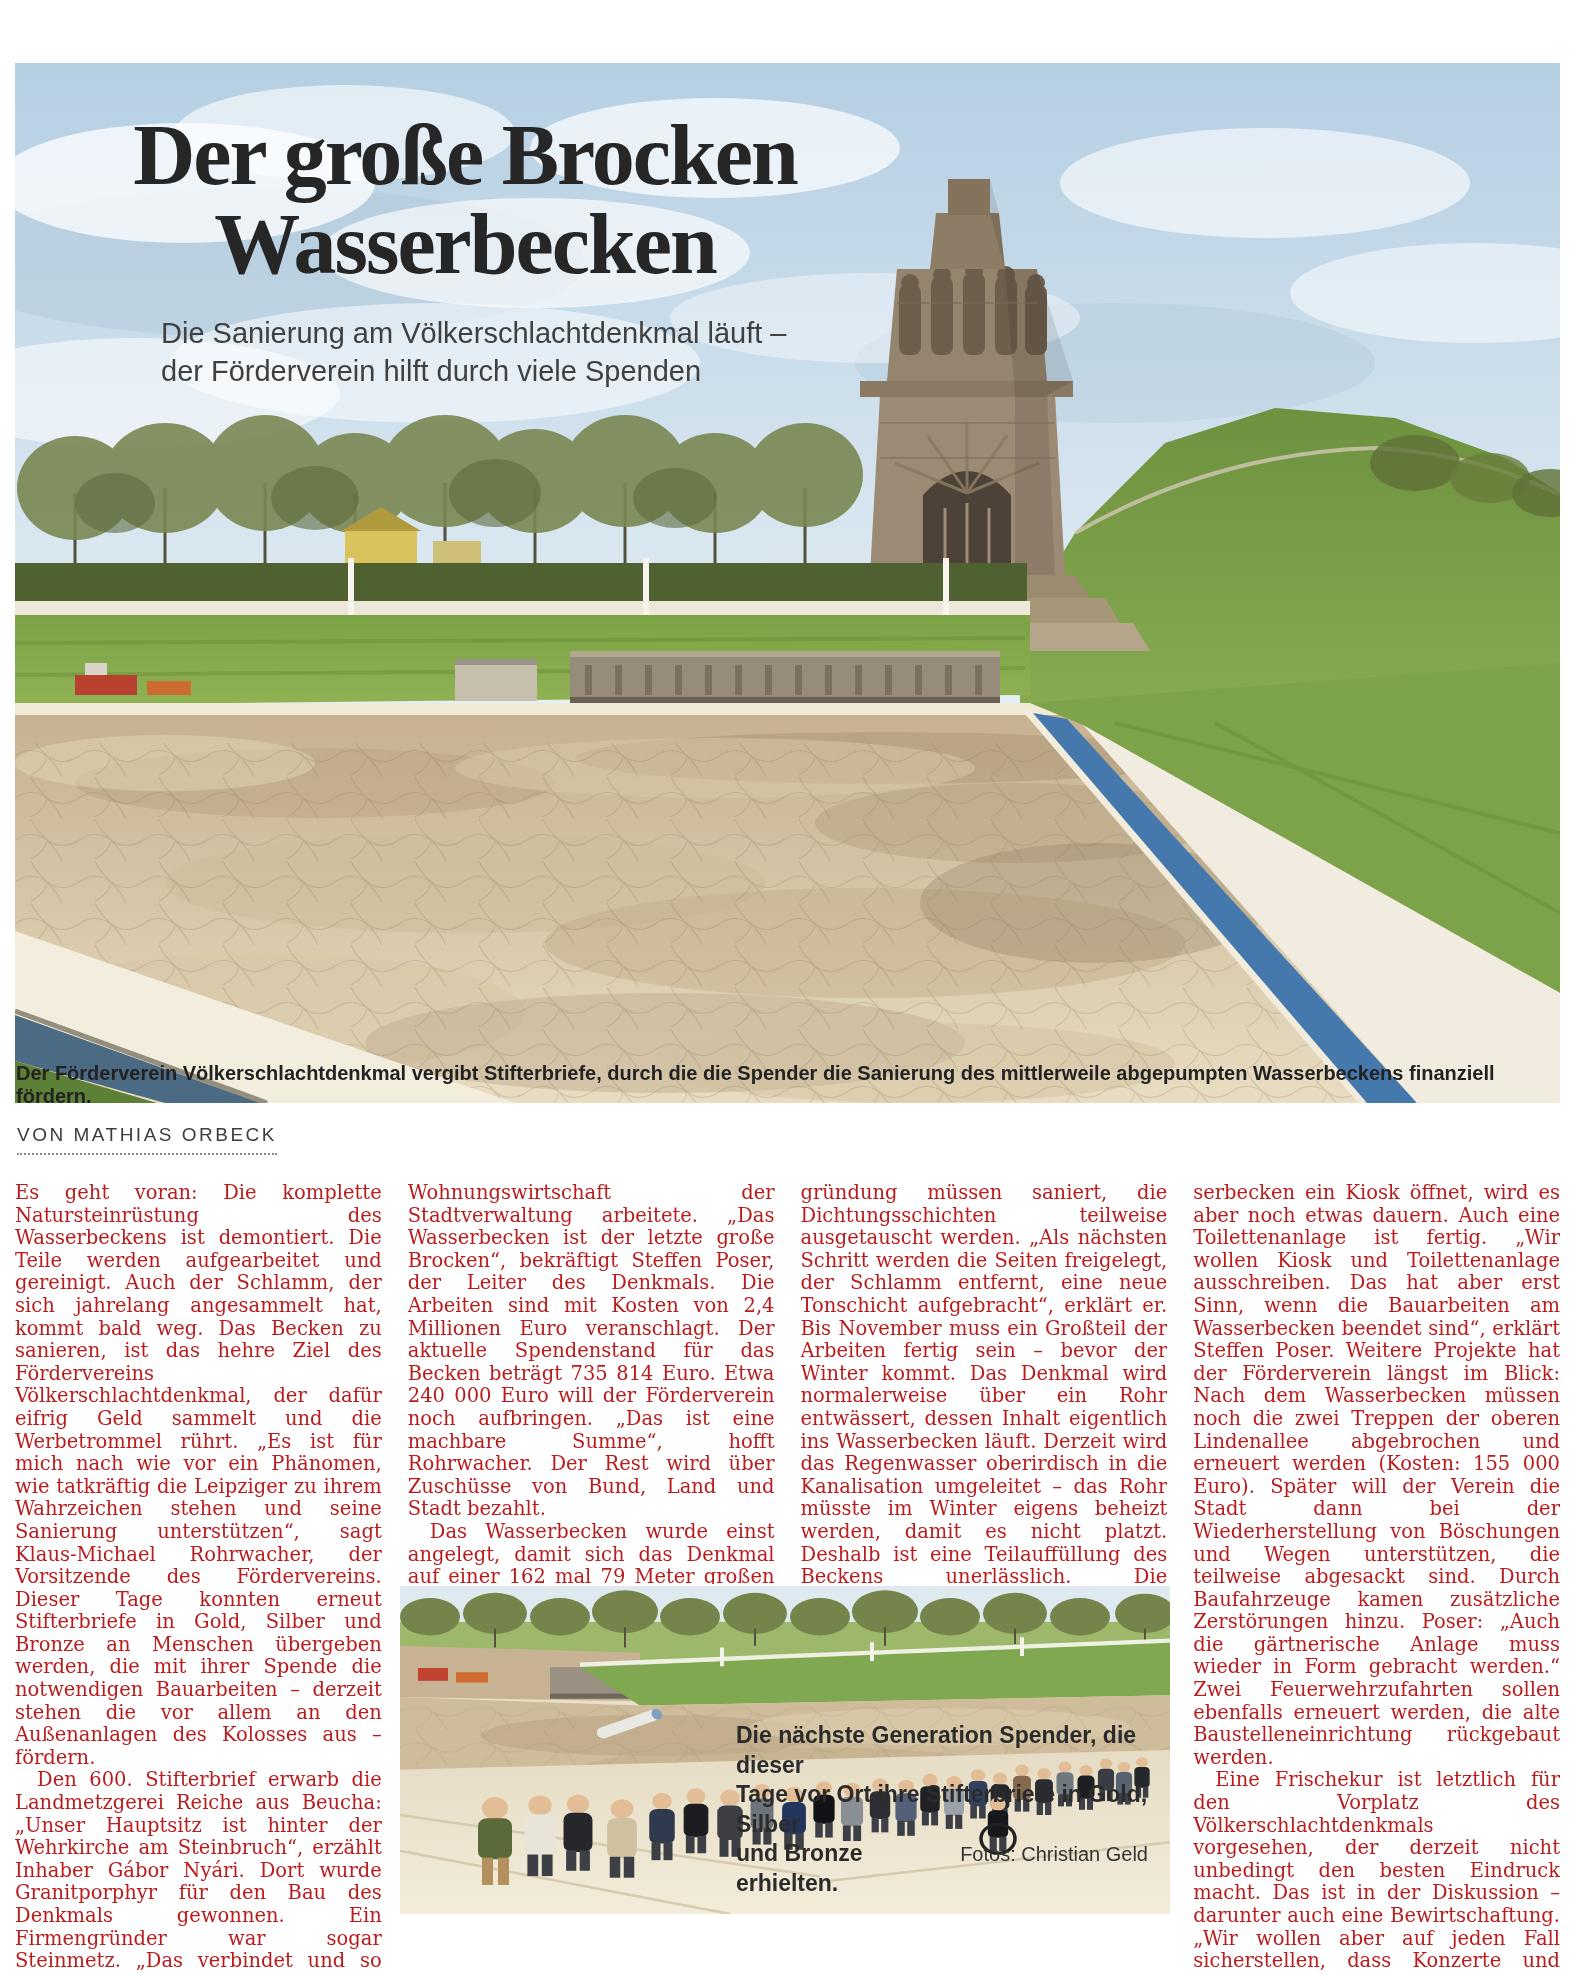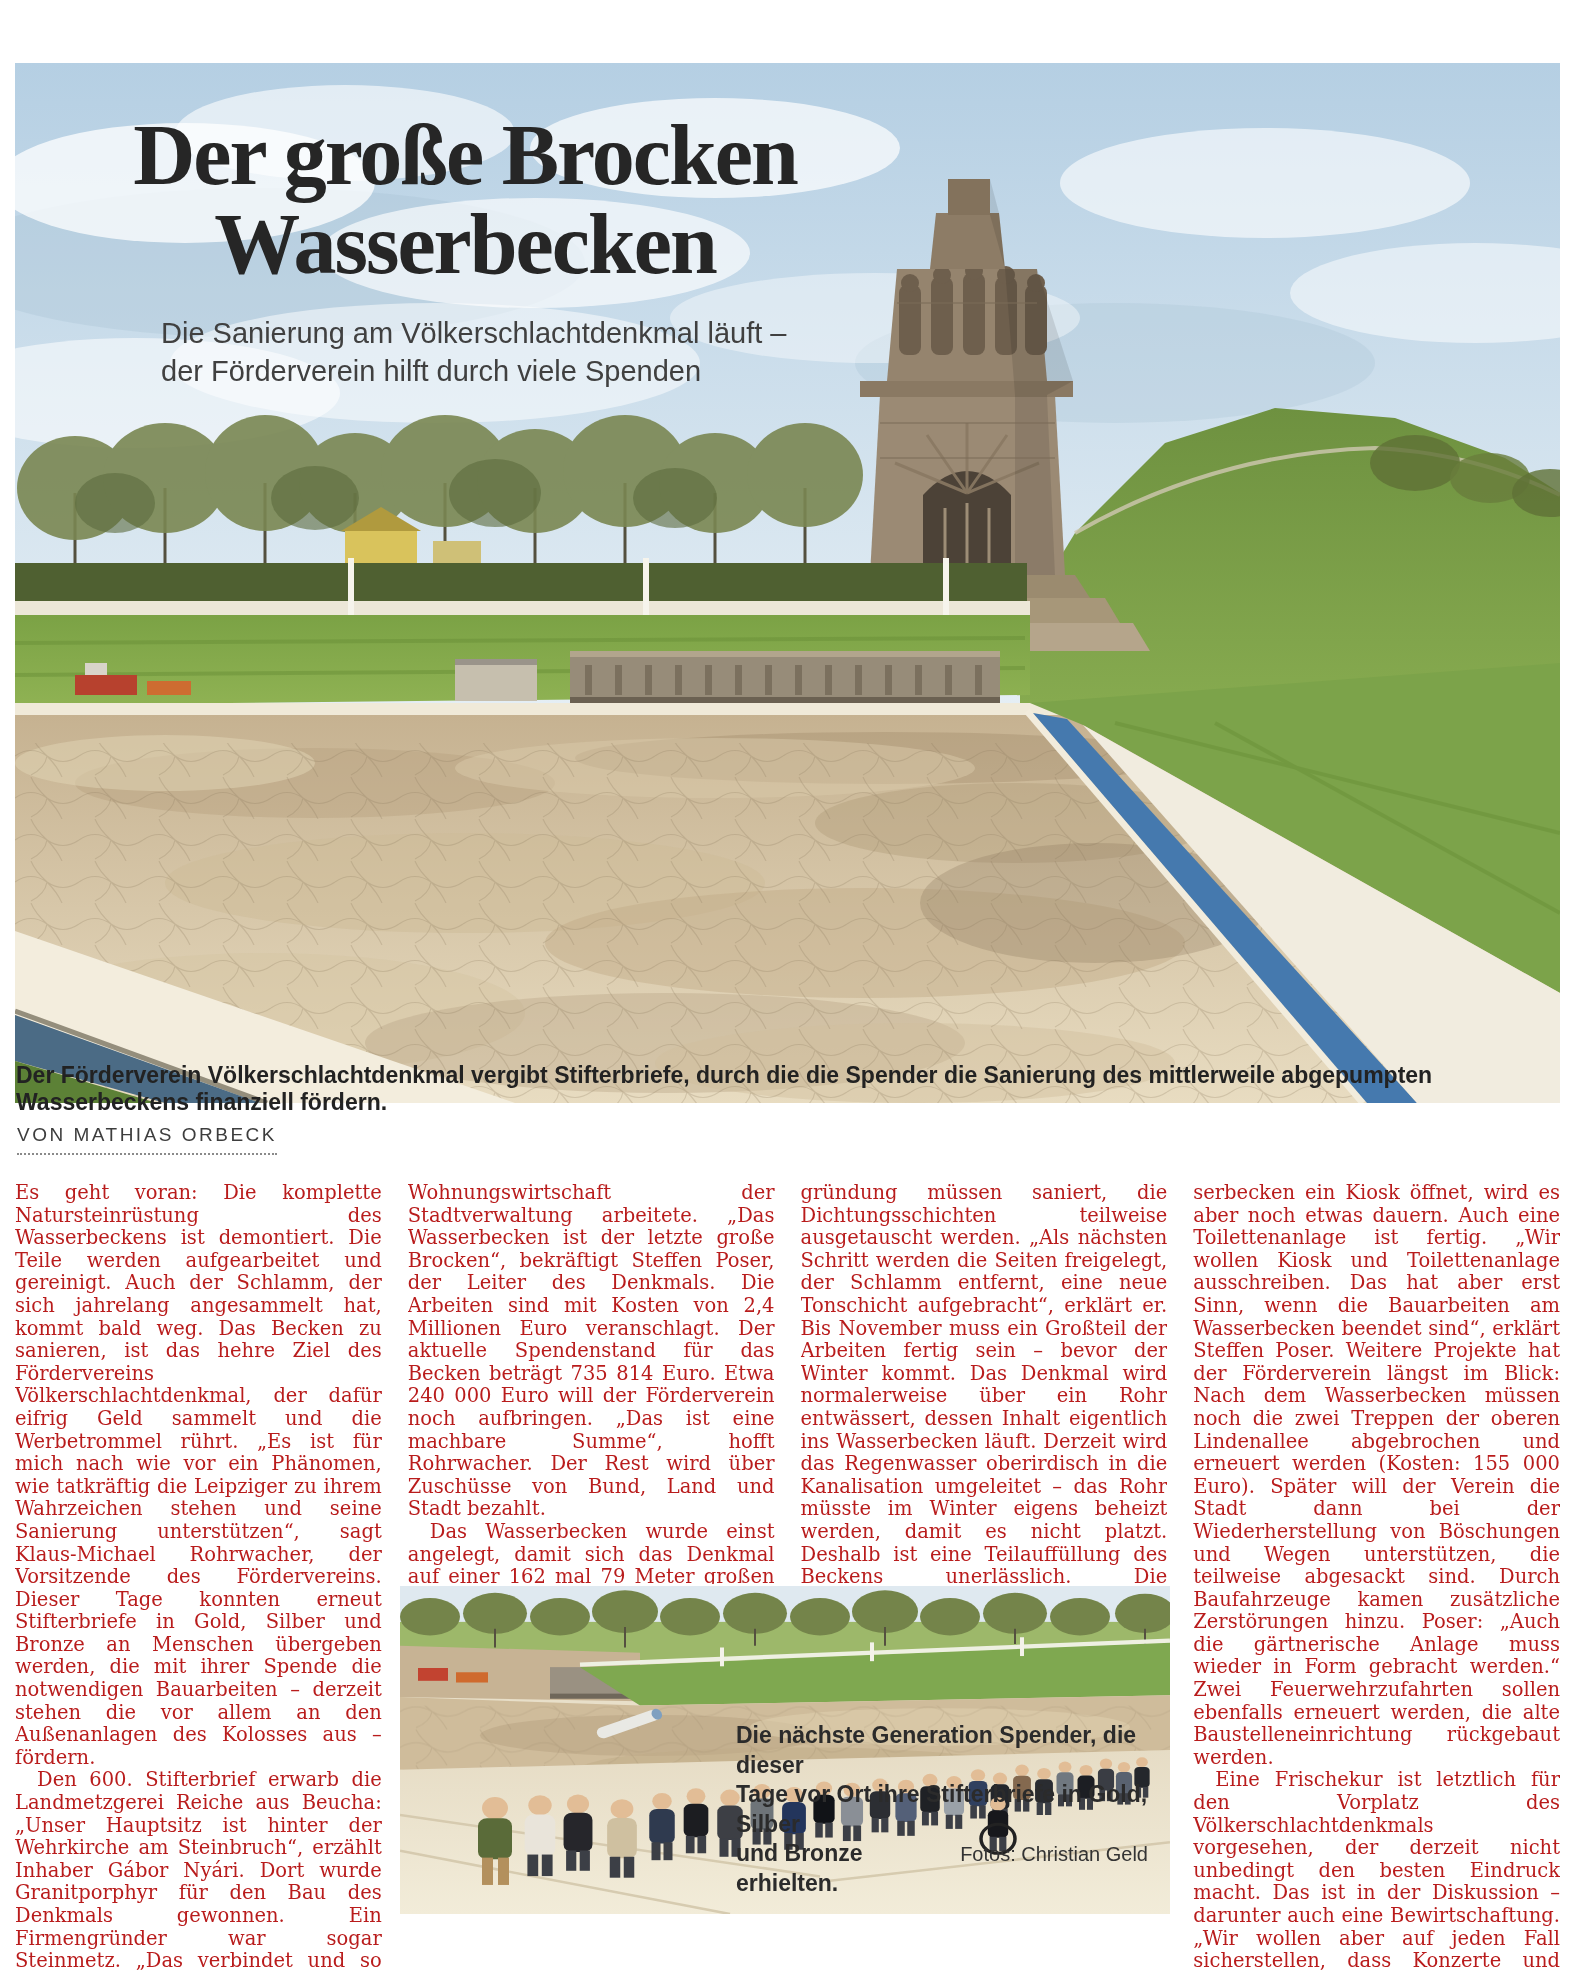--- a/index.html
+++ b/index.html
@@ -8,21 +8,21 @@
   
   .photo-main{position:absolute;left:15px;top:15px;width:1545px;height:1040px;overflow:hidden;margin-top:48px;}
   .photo-main svg{display:block;width:100%;height:100%;}
   .headline{position:absolute;left:80px;top:48px;width:740px;text-align:center;
             font-family:"Liberation Serif",serif;font-weight:700;font-size:86px;line-height:1.04;
             letter-spacing:-2px;color:#262626;}
   .subhead{position:absolute;left:146px;top:252px;width:640px;
            font-family:"Liberation Sans",sans-serif;font-size:29px;line-height:1.3;color:#404040;}
   
   .main-caption{position:absolute;left:16px;top:1062px;width:1542px;
-                font-weight:700;font-size:23px;color:#222;}
+                font-weight:700;font-size:20px;color:#222;}
   
   .byline{position:absolute;left:17px;top:1124px;font-size:19px;letter-spacing:2.5px;color:#3d3d3d;
           border-bottom:2px dotted #8a8a8a;padding-bottom:7px;}
   
   .cols{position:absolute;left:15px;top:1182px;width:1545px;height:791px;display:grid;
         grid-template-columns:repeat(4,1fr);column-gap:26px;overflow:hidden;}
   .col{font-family:"DejaVu Serif",serif;font-size:19.5px;line-height:22.6px;color:#b91c1c;
        text-align:justify;overflow:hidden;}
   .col p{margin:0;}
   .col p + p{text-indent:22px;}

